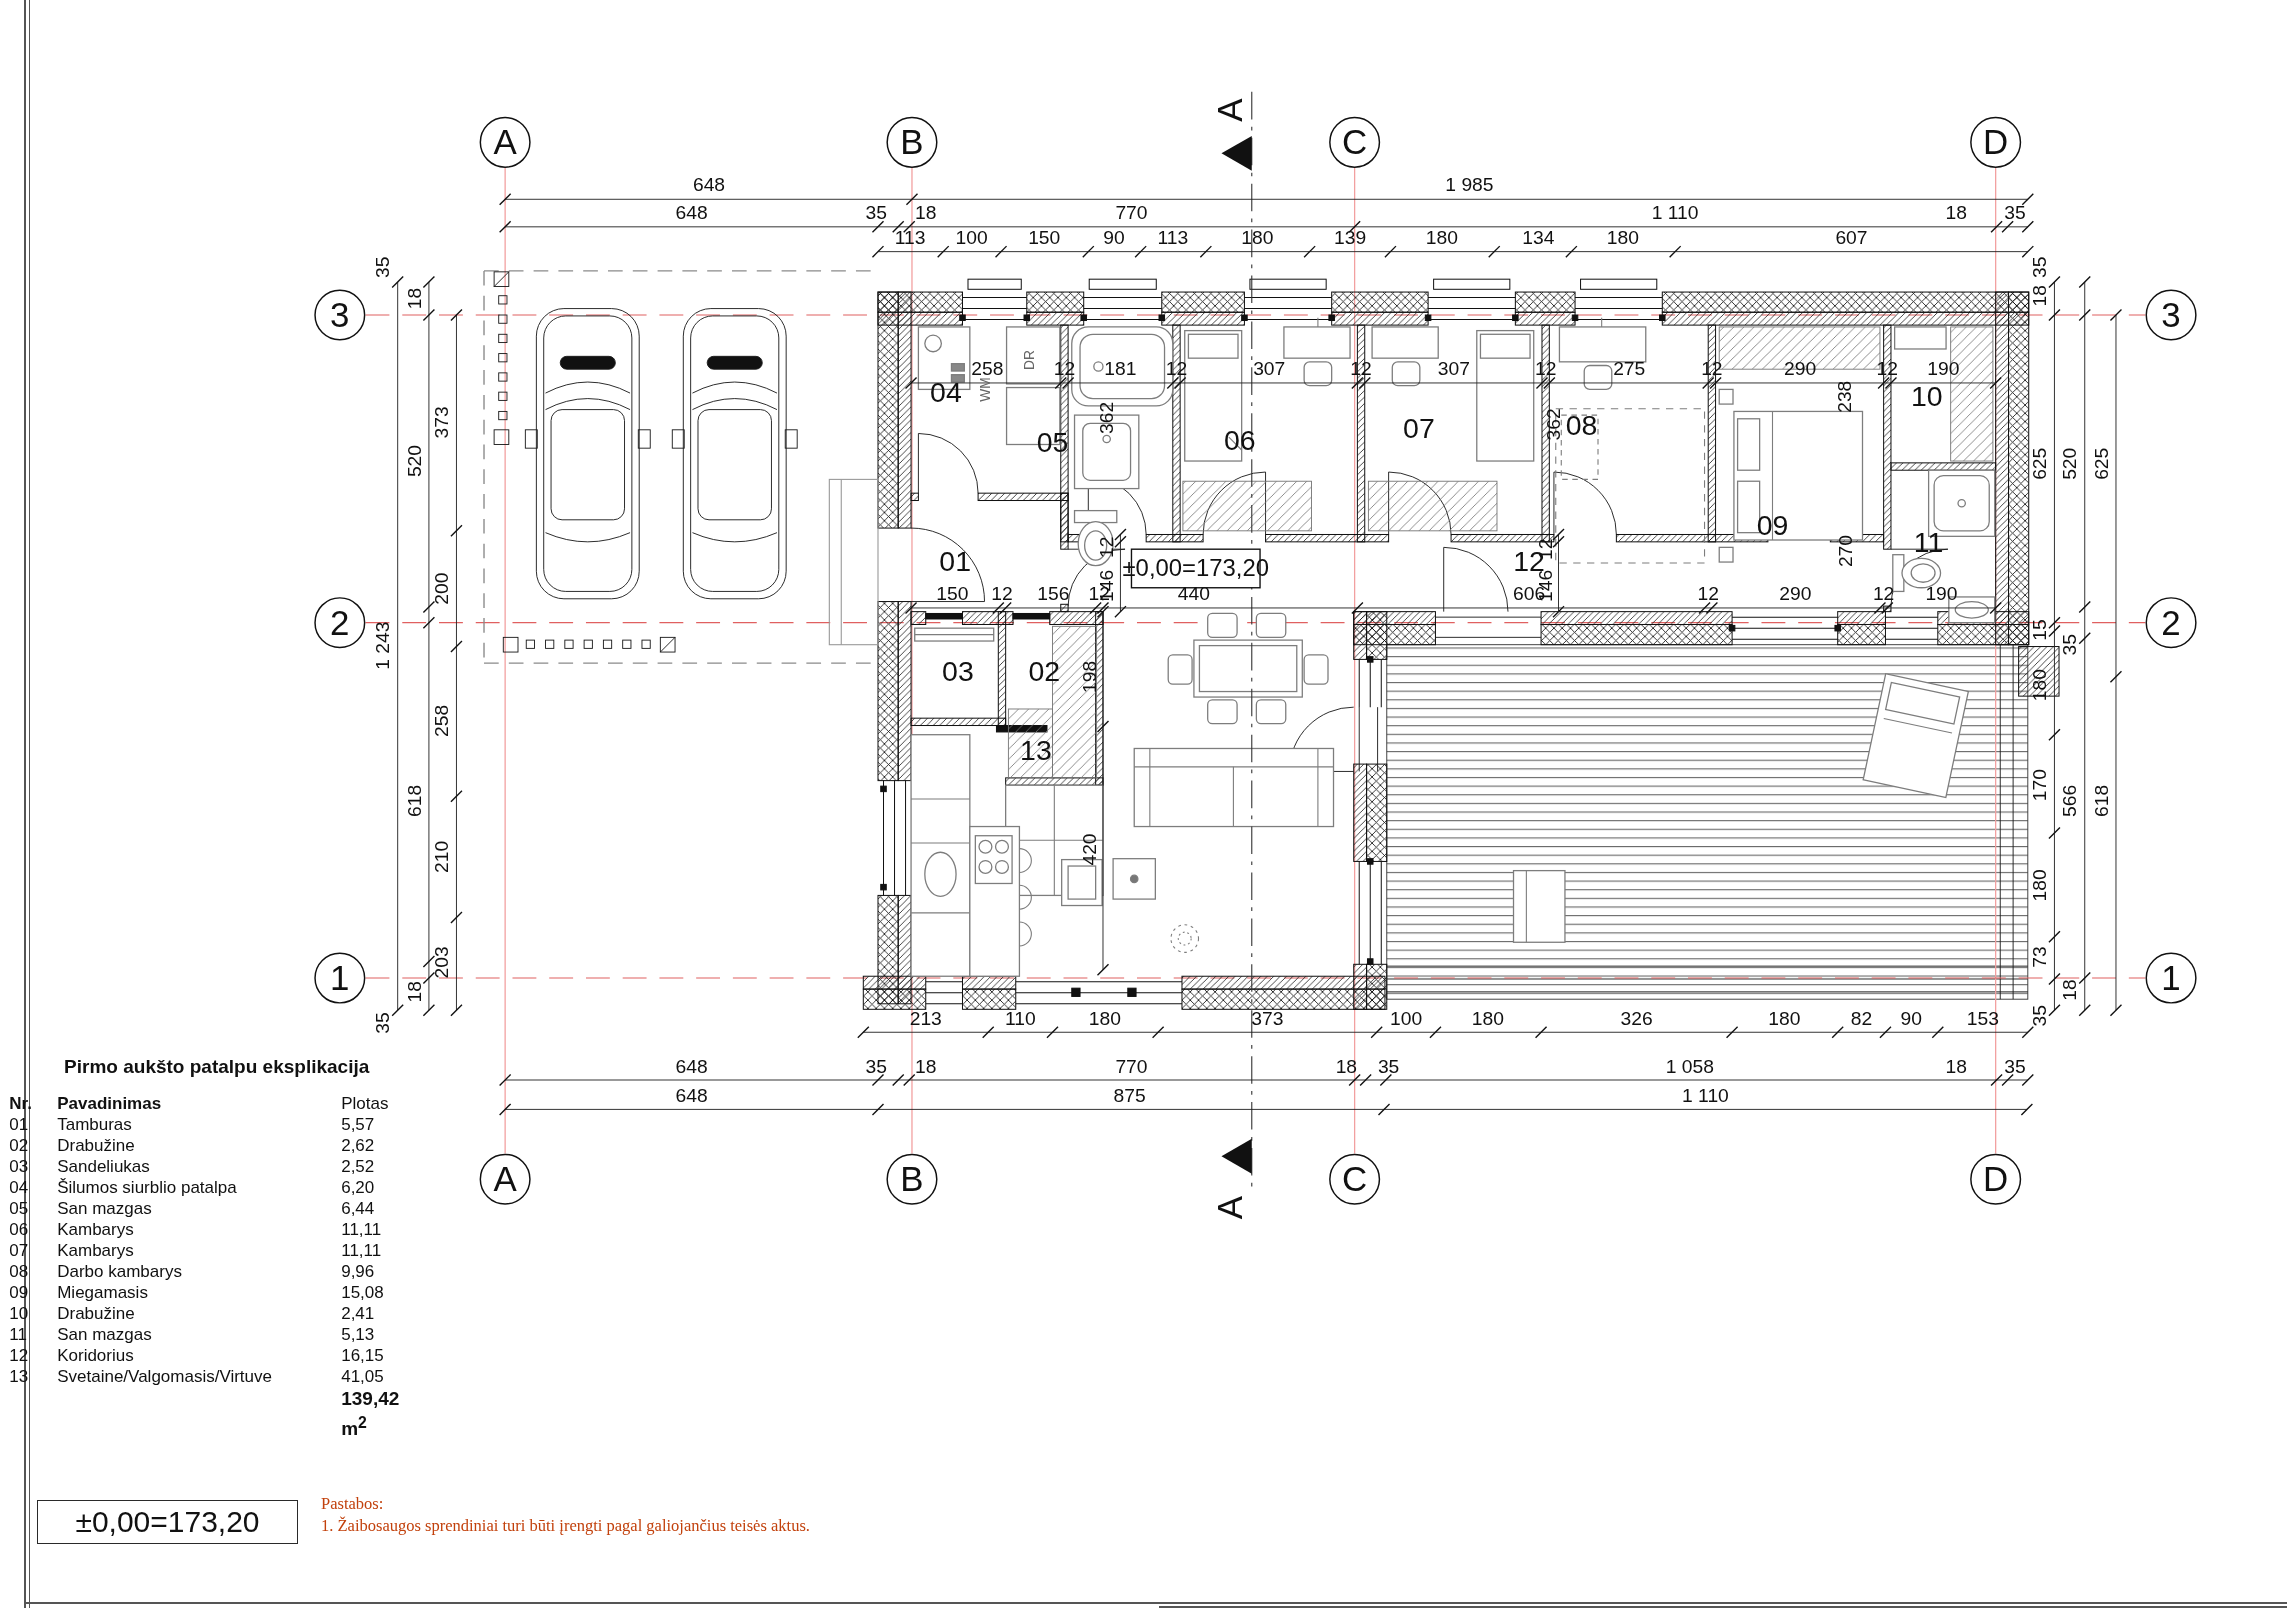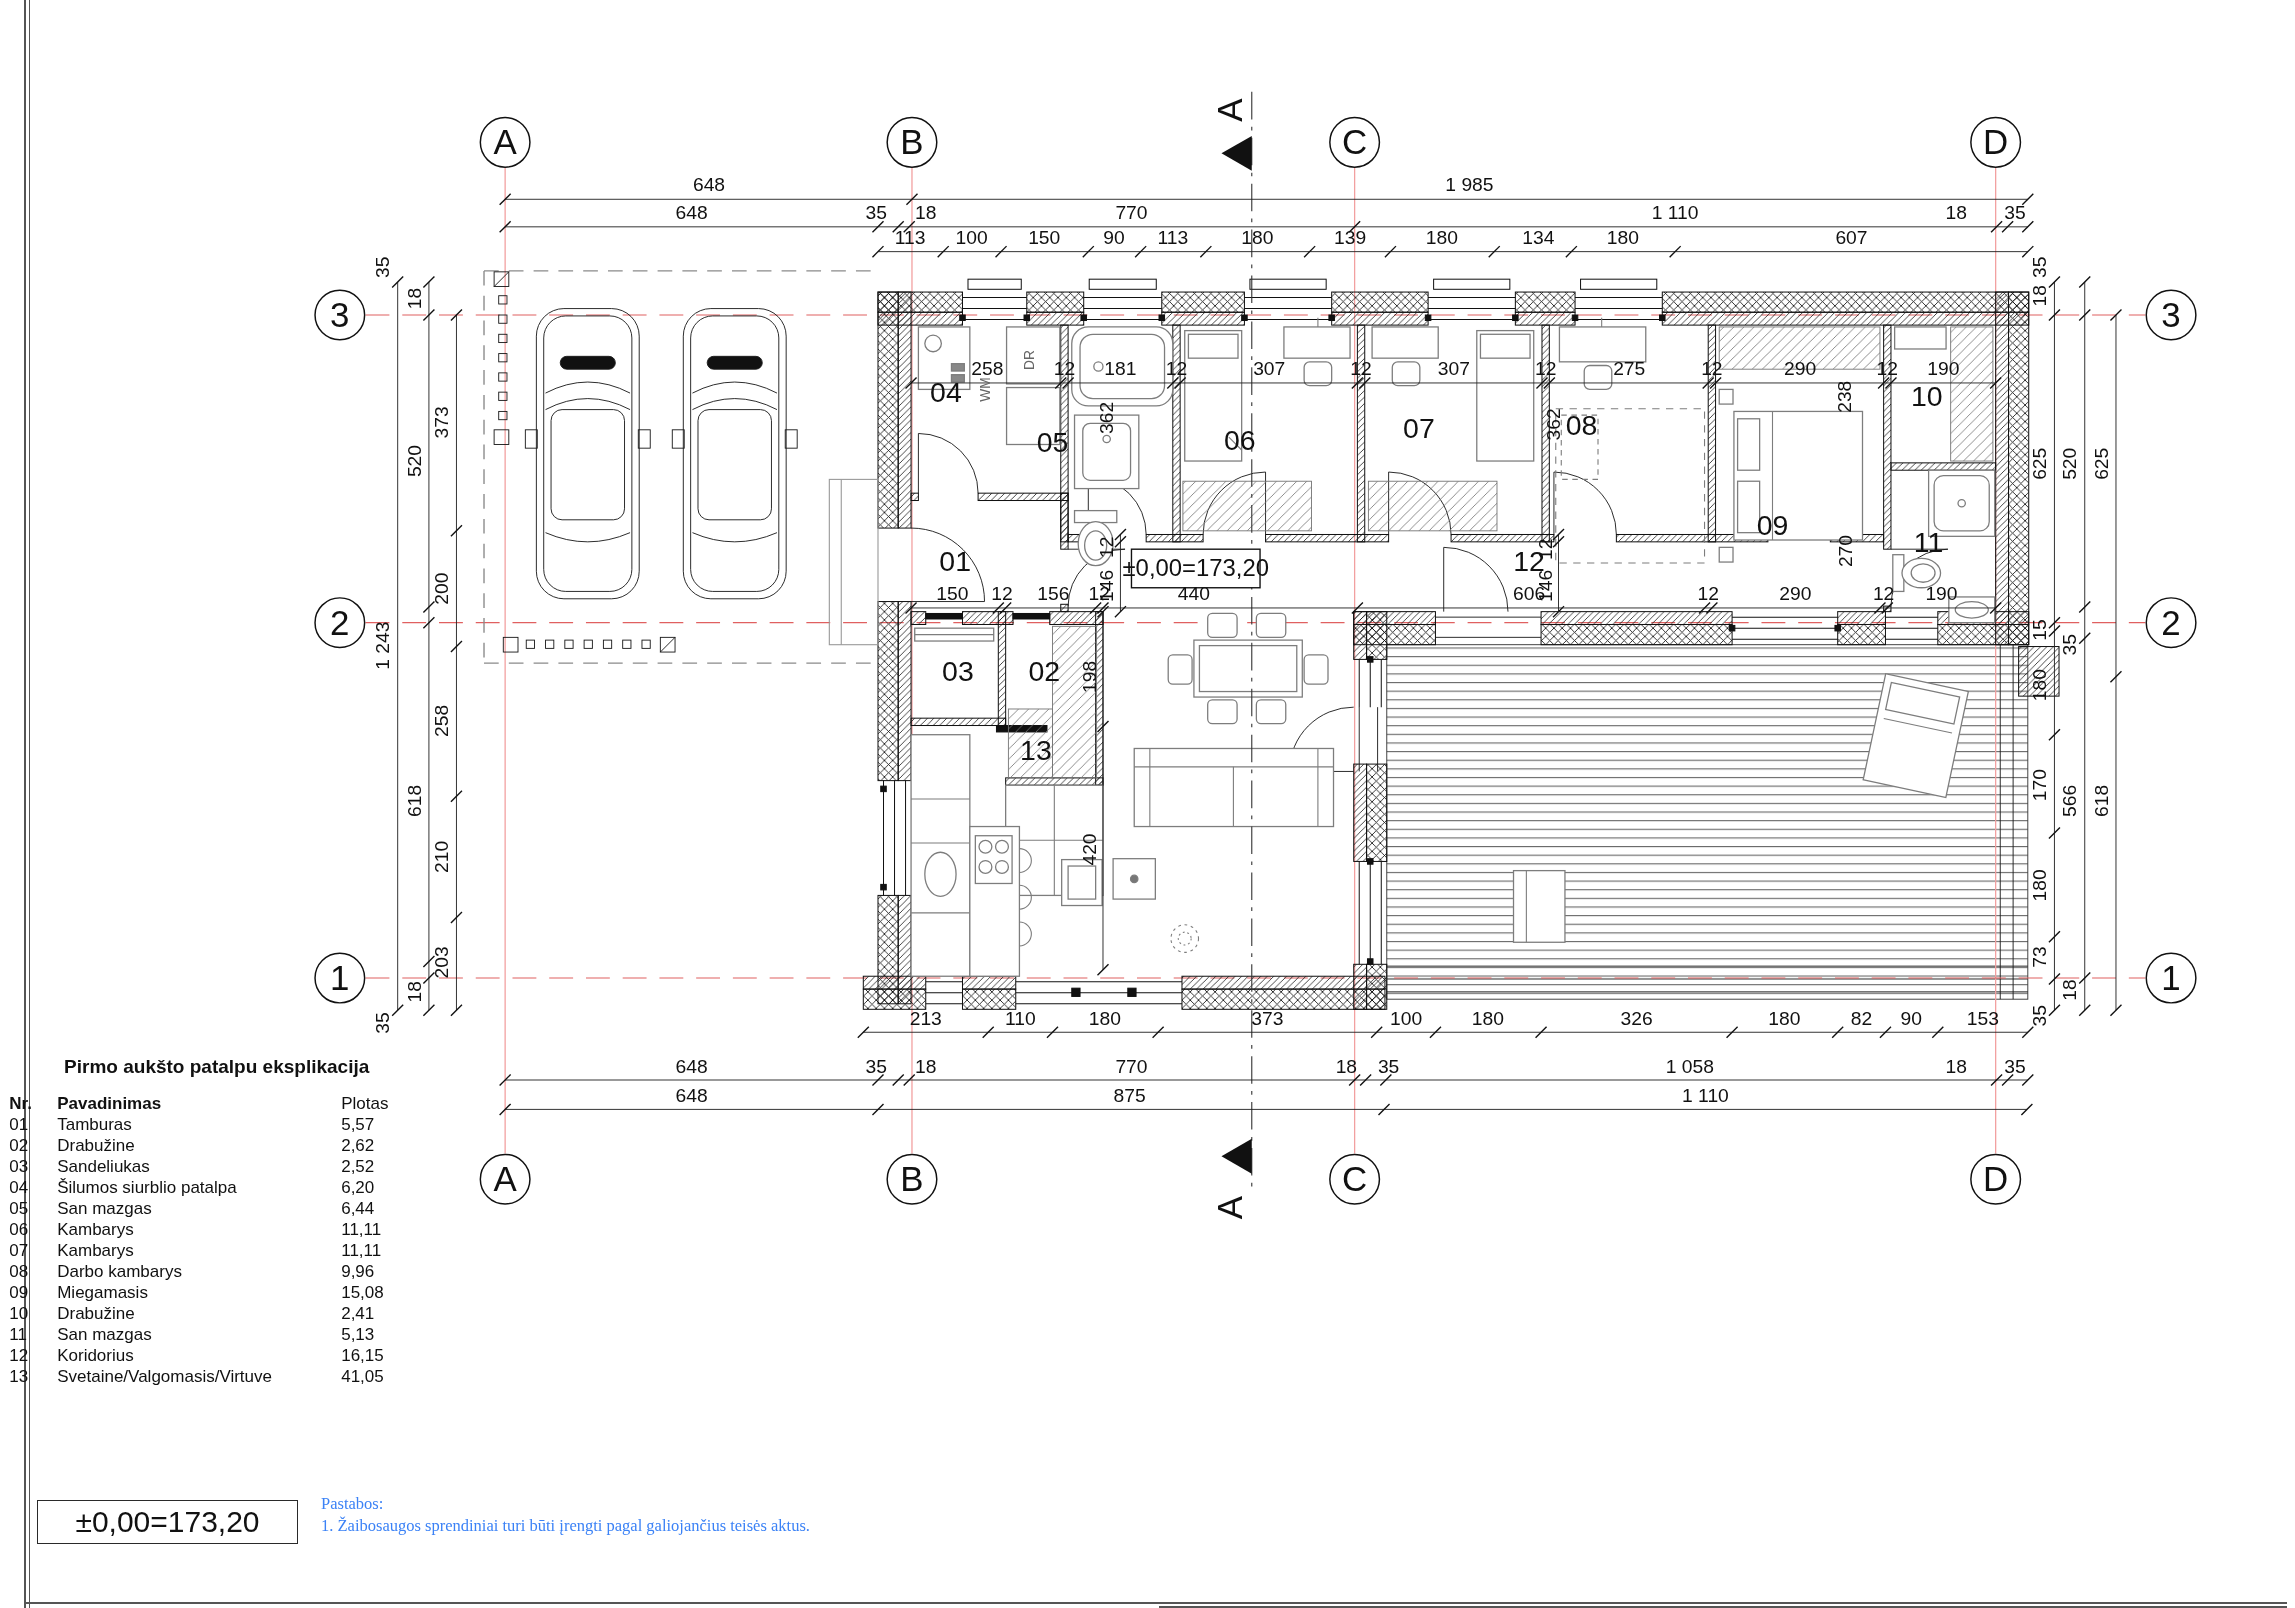--- a/index.html
+++ b/index.html
@@ -25,21 +25,21 @@
   #legend .lg-title{font-size:19px;font-weight:bold;text-align:center;margin-bottom:15px}
   .lg-row{display:flex;font-size:17px;line-height:21px}
   .lg-nr{width:48px;flex:none}
   .lg-name{flex:1}
   .lg-area{width:83px;flex:none}
   .lg-head{font-weight:bold}
   .lg-head .lg-area{font-weight:normal}
   .lg-total{display:flex;font-size:19px;font-weight:bold;line-height:24px}
   .lg-total .sp{width:48px;flex:none}
   .lg-total .fl{flex:1}
-  #notes{position:absolute;left:321px;top:1493px;width:900px;color:#3b82f6;
+  #notes{position:absolute;left:321px;top:1493px;width:900px;color:#c2410c;
          font-family:"Liberation Serif",serif;font-size:16.5px;line-height:1.35}
   #elevbox{position:absolute;left:37px;top:1500px;width:259px;height:42px;border:1.8px solid #2a2a2a;
            display:flex;align-items:center;justify-content:center;font-size:30px;color:#111}
   .brd{position:absolute;background:#555}
 </style>
 </head>
 <body>
 
 <div id="sheet">
 
@@ -932,20 +932,25 @@
           <span class="lg-name">Koridorius</span>
           <span class="lg-area">16,15</span>
         </div>
 
         <div class="lg-row">
           <span class="lg-nr">13</span>
           <span class="lg-name">Svetaine/Valgomasis/Virtuve</span>
           <span class="lg-area">41,05</span>
         </div>
       </div>
+    <div class="lg-total">
+      <span class="sp"></span>
+        <span class="fl"></span>
+      <span class="lg-area"><span>139,42 m</span><sup>2</sup></span>
+    </div>
   </div>
 
   <div id="notes">
     <div>Pastabos:</div>
     <div>1. Žaibosaugos sprendiniai turi būti įrengti pagal galiojančius teisės aktus.</div>
   </div>
 
   <div id="elevbox">
     <span>±0,00=173,20</span>
   </div>

